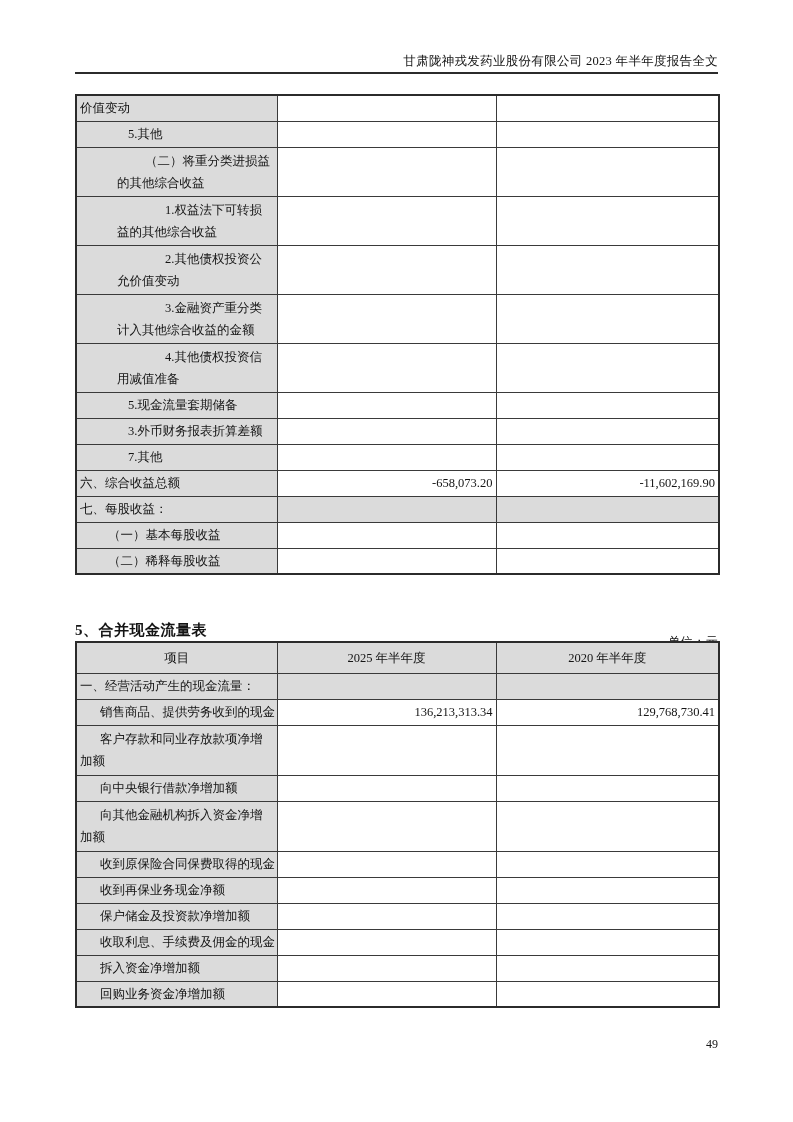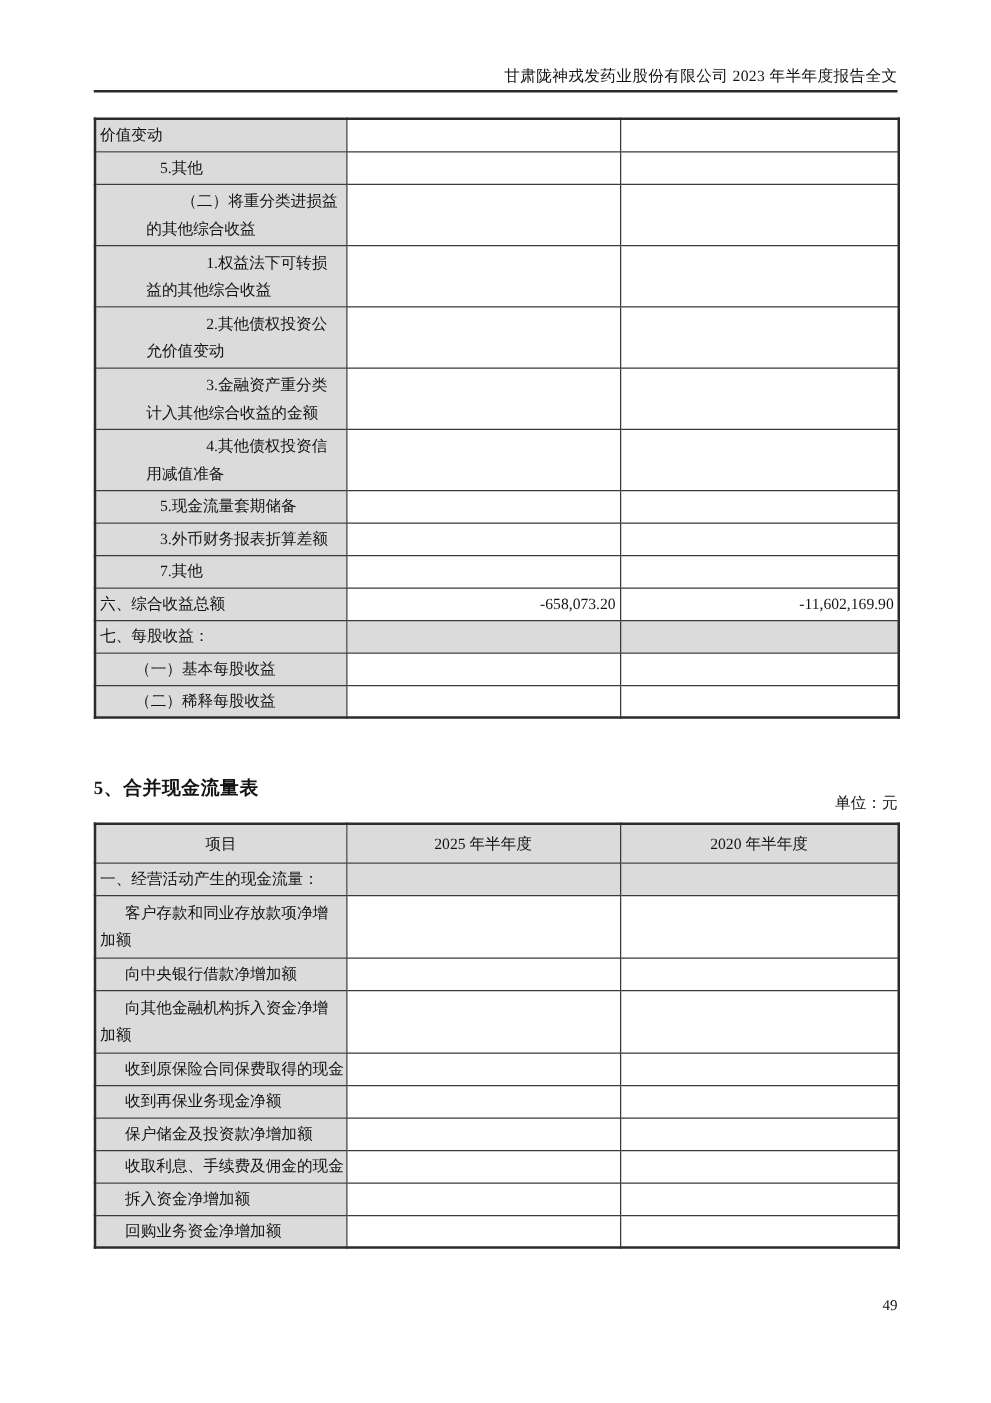--- a/index.html
+++ b/index.html
@@ -25,21 +25,21 @@
     border-top: 2.5px solid #2b2b2b;
   }
 
   table.fin {
     position: absolute; left: 75px;
     width: 643px;
     border-collapse: collapse; table-layout: fixed;
     border: 2px solid #2b2b2b;
   }
   #table-1 { top: 94px; }
-  #table-2 { top: 658px; padding-left: 36px; }
+  #table-2 { top: 641px; padding-left: 36px; }
 
   .fin td {
     border: 1px solid var(--bc);
     font-size: 12.5px;
     line-height: 22px;
     padding: 1px 3px;
     vertical-align: middle;
     overflow: hidden;
   }
   .fin td.lc { background: var(--shade); }
@@ -174,20 +174,25 @@
     <tr class="hh">
       <td>项目</td>
       <td>2025 年半年度</td>
       <td>2020 年半年度</td>
     </tr>
     <tr class="s shaded">
       <td class="lc">一、经营活动产生的现金流量：</td>
       <td class="num"></td>
       <td class="num"></td>
     </tr>
+    <tr class="s">
+      <td class="lc id">销售商品、提供劳务收到的现金</td>
+      <td class="num">136,213,313.34</td>
+      <td class="num">129,768,730.41</td>
+    </tr>
     <tr class="d">
       <td class="lc id">客户存款和同业存放款项净增加额</td>
       <td class="num"></td>
       <td class="num"></td>
     </tr>
     <tr class="s">
       <td class="lc id">向中央银行借款净增加额</td>
       <td class="num"></td>
       <td class="num"></td>
     </tr>

